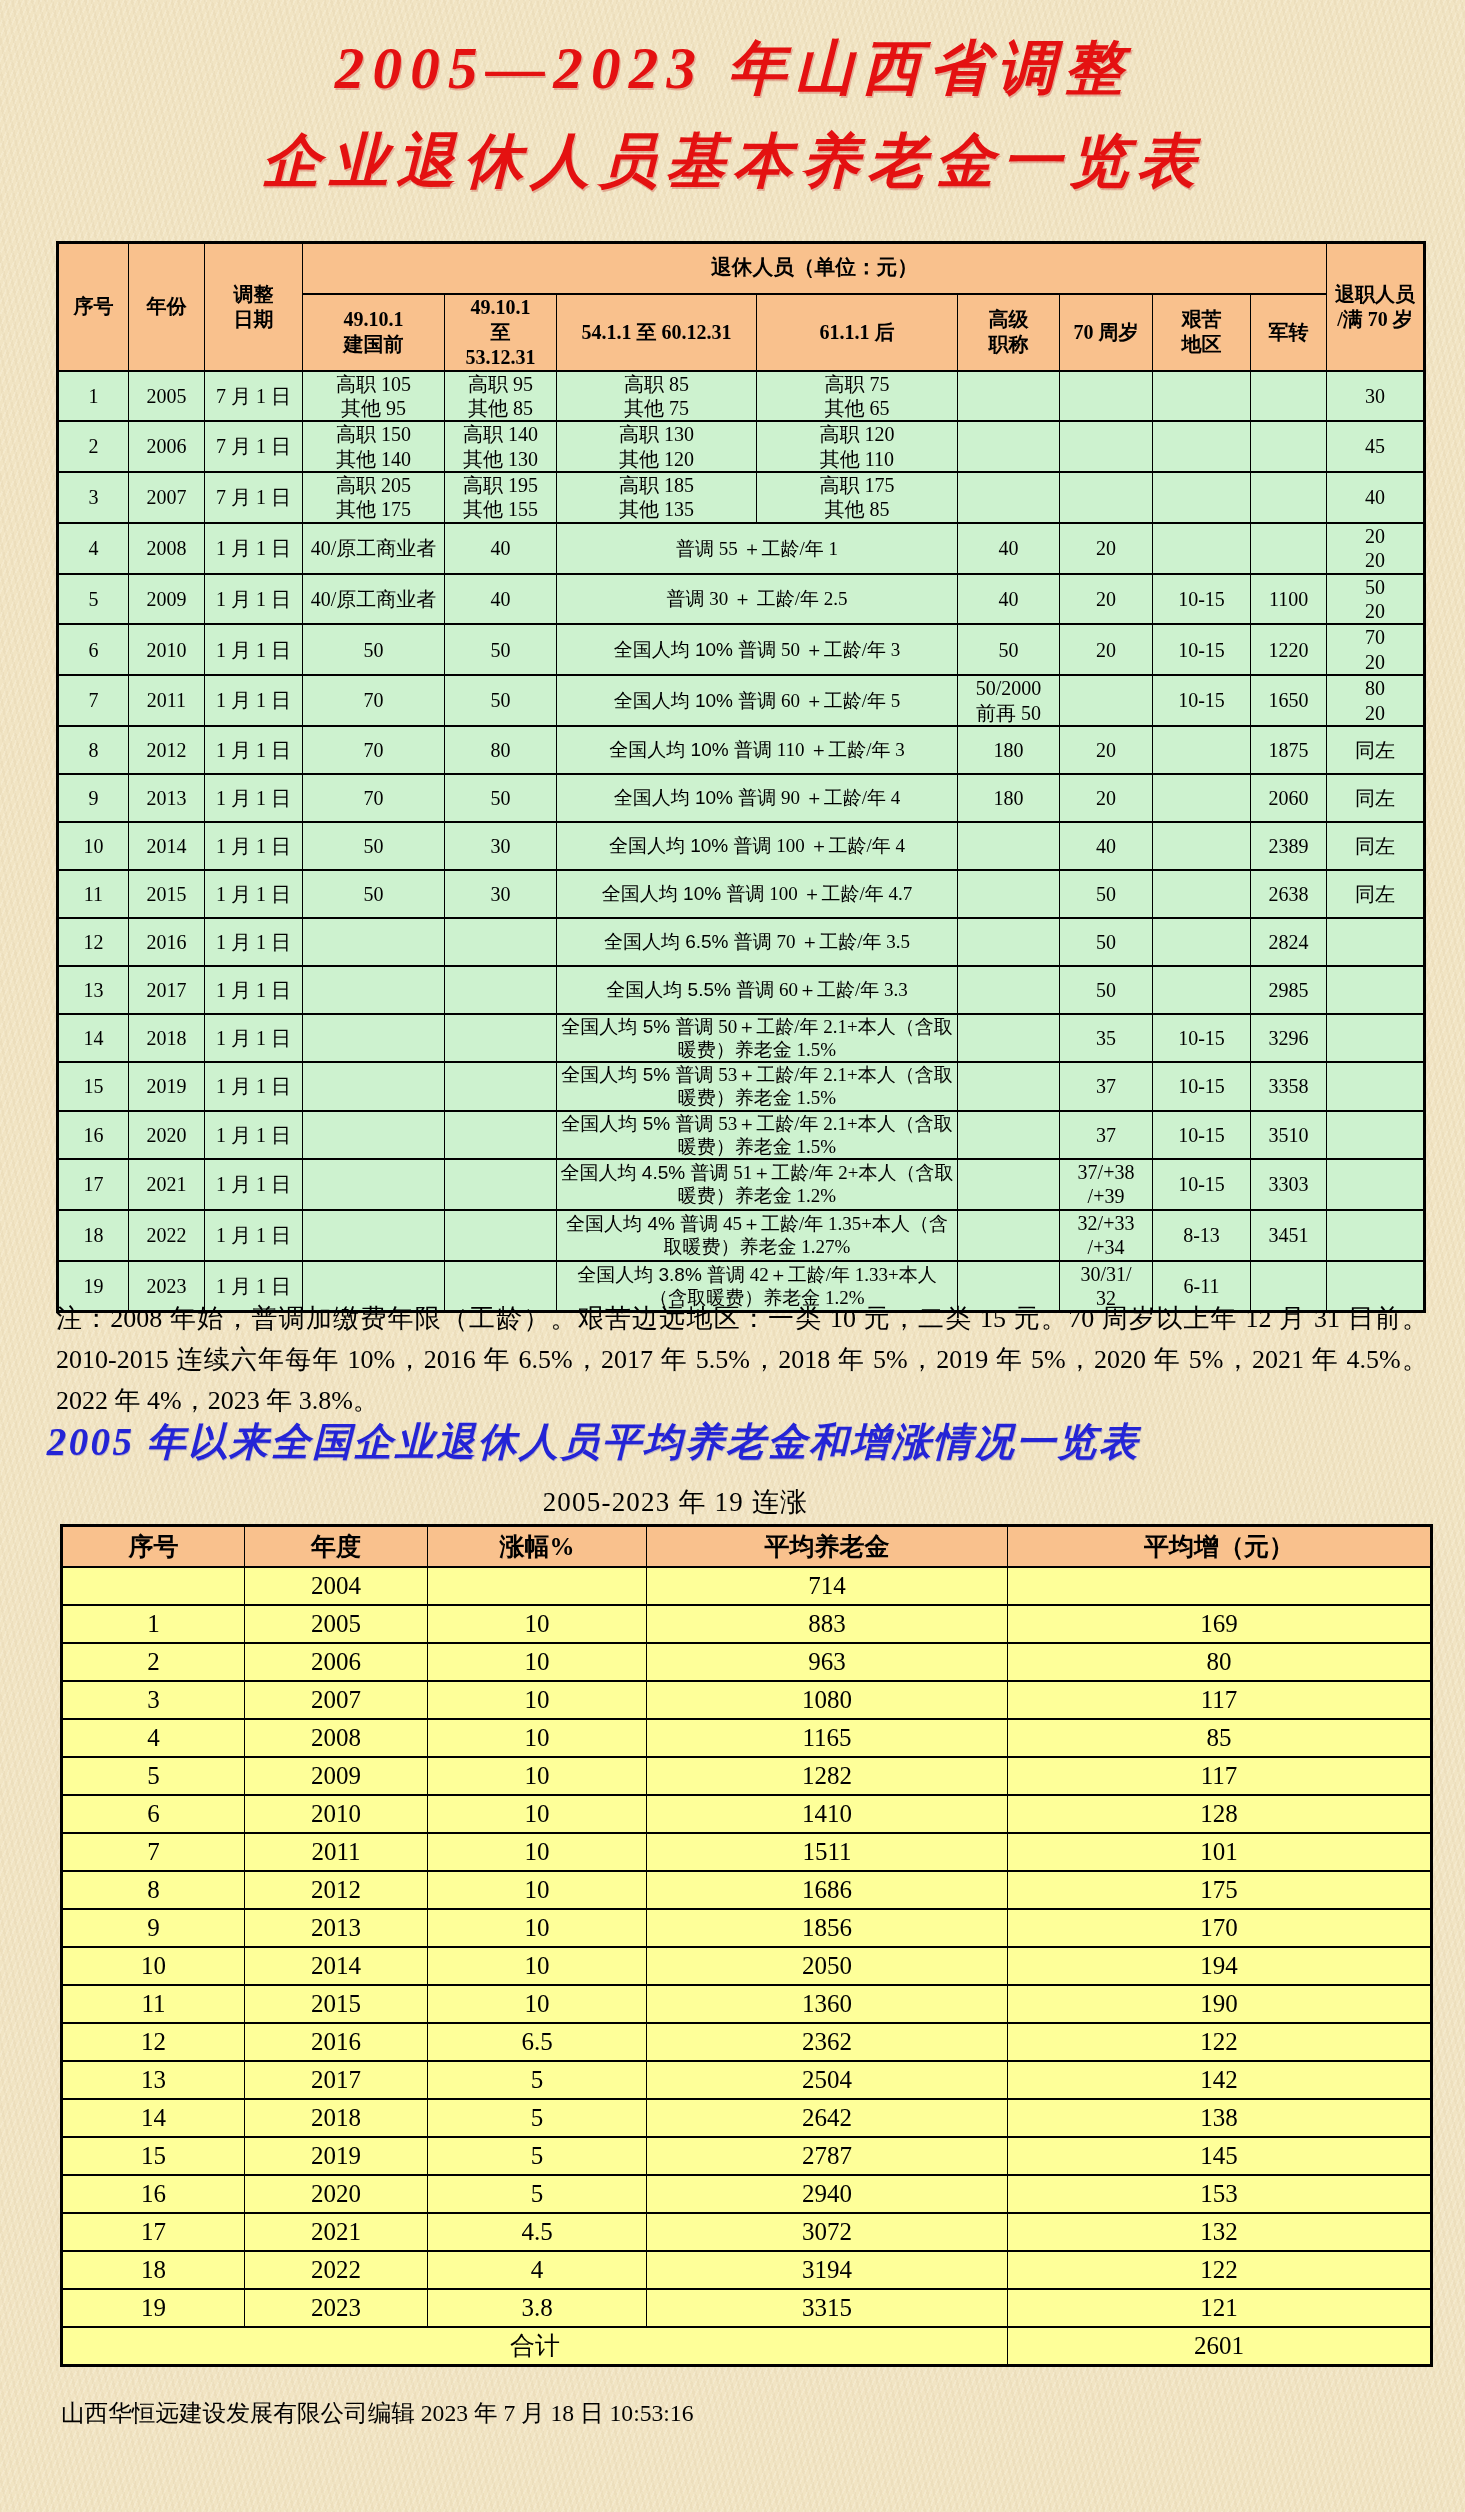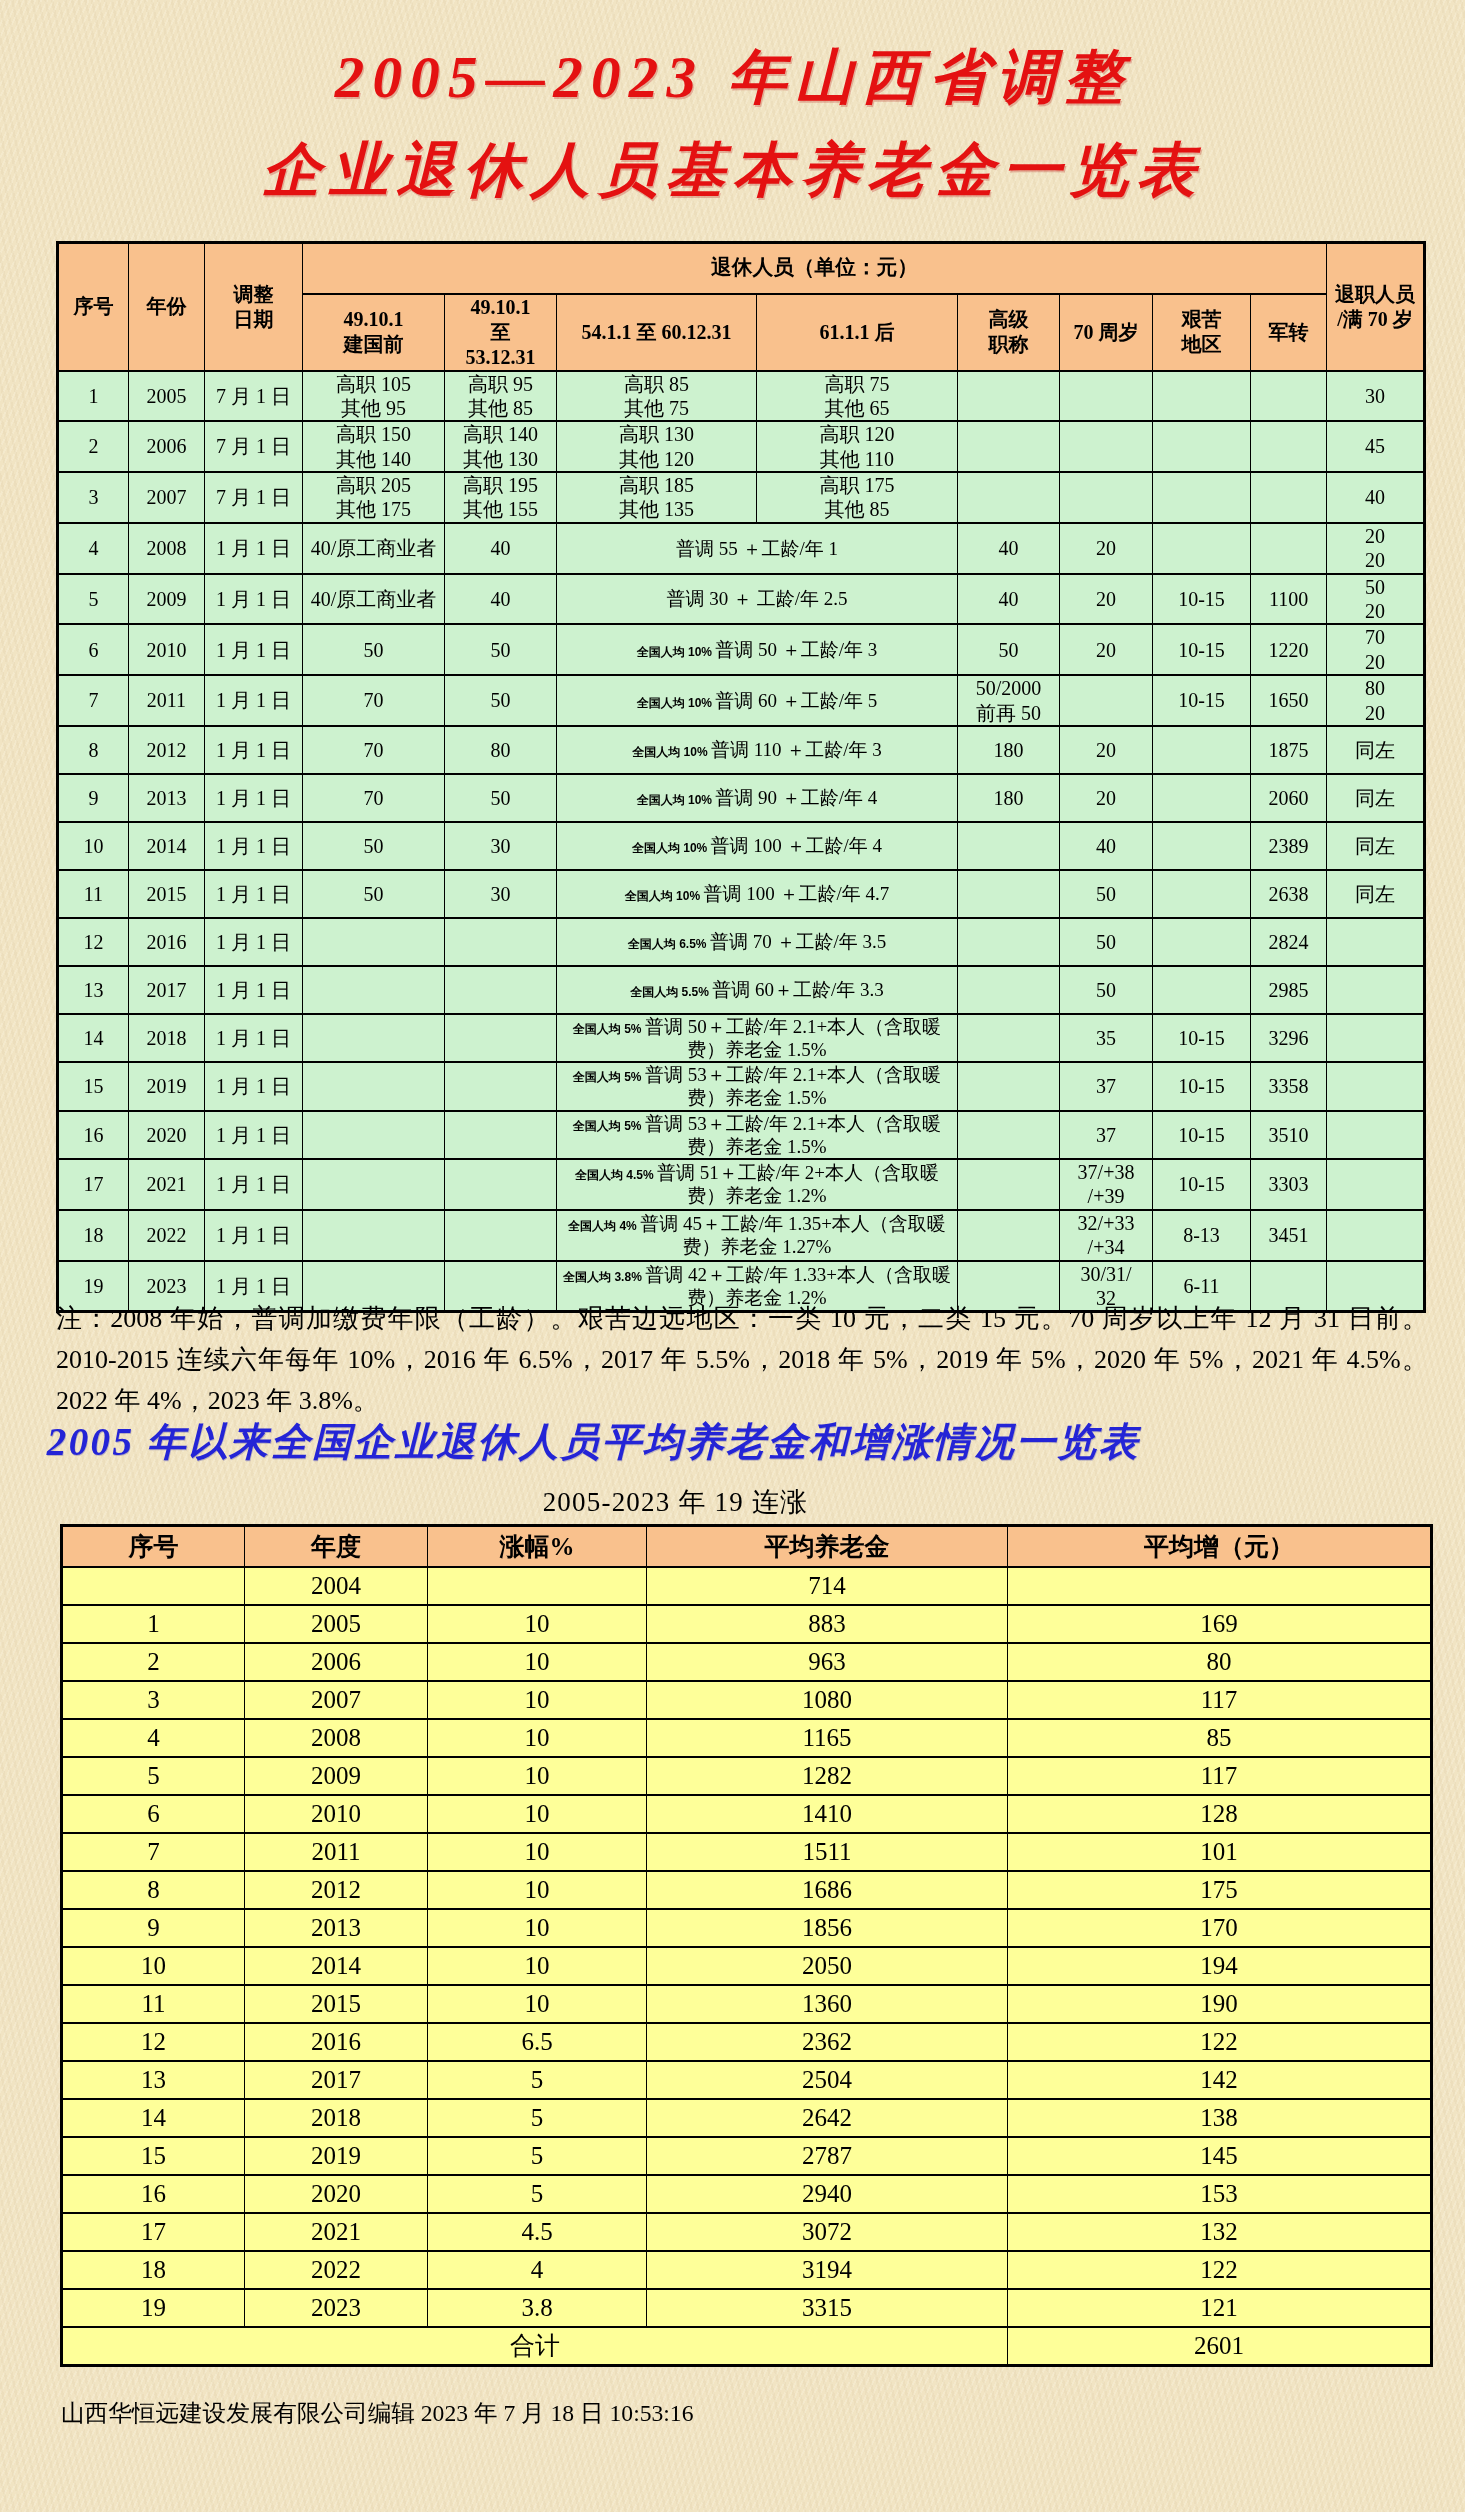--- a/index.html
+++ b/index.html
@@ -10,21 +10,21 @@
     background-color:#f1e4c3;
     background-image:
       repeating-linear-gradient(78deg, rgba(214,193,150,.16) 0 2.4px, rgba(0,0,0,0) 2.4px 6.5px),
       repeating-linear-gradient(-64deg, rgba(255,251,238,.22) 0 1.8px, rgba(0,0,0,0) 1.8px 5.3px);
     font-family:"Liberation Serif","DejaVu Serif",serif;
     color:#000;
   }
   .abs{position:absolute;}
   
   #title1{
-    top:31px;left:0;width:1466px;text-align:center;
+    top:22px;left:0;width:1466px;text-align:center;
     color:#e41111;font-weight:bold;font-style:italic;
     font-size:59px;line-height:93px;letter-spacing:8.3px;
     text-shadow:1.2px 1.8px 0 rgba(180,10,10,.25);
   }
   #title2{
     top:1415px;left:0;width:1187px;text-align:center;
     color:#2424d6;font-weight:bold;font-style:italic;
     font-size:39px;letter-spacing:2.4px;
     text-shadow:0.6px 1.2px 0 rgba(20,20,160,.25);
   }
@@ -54,21 +54,21 @@
   }
   
   #t1{left:56px;top:241px;width:1368px;}
   #t1 th{background:#f9c18d;font-weight:bold;font-size:20px;line-height:1.25;}
   #t1 th.grp{font-size:20.7px;}
   #t1 td{background:#cdf2cf;font-size:20px;line-height:1.22;}
   #t1 thead tr.hA{height:51px;}
   #t1 thead tr.hB{height:74px;}
   #t1 tbody tr{height:48px;}
   #t1 td.main{font-size:19px;}
-  #t1 td.main b{font-family:"Liberation Sans","DejaVu Sans",sans-serif;font-size:12px;font-weight:bold;}
+  #t1 td.main b{font-family:"Liberation Sans","DejaVu Sans",sans-serif;font-size:19px;font-weight:normal;}
   
   #t2{left:60px;top:1524px;width:1368px;}
   #t2 th{background:#f9c18d;font-weight:bold;font-size:25px;height:39px;}
   #t2 td{background:#feff99;font-size:25px;}
   #t2 tbody tr,#t2 tfoot tr{height:38px;}
 </style>
 </head>
 <body>
 
 <div id="title1" class="abs">

